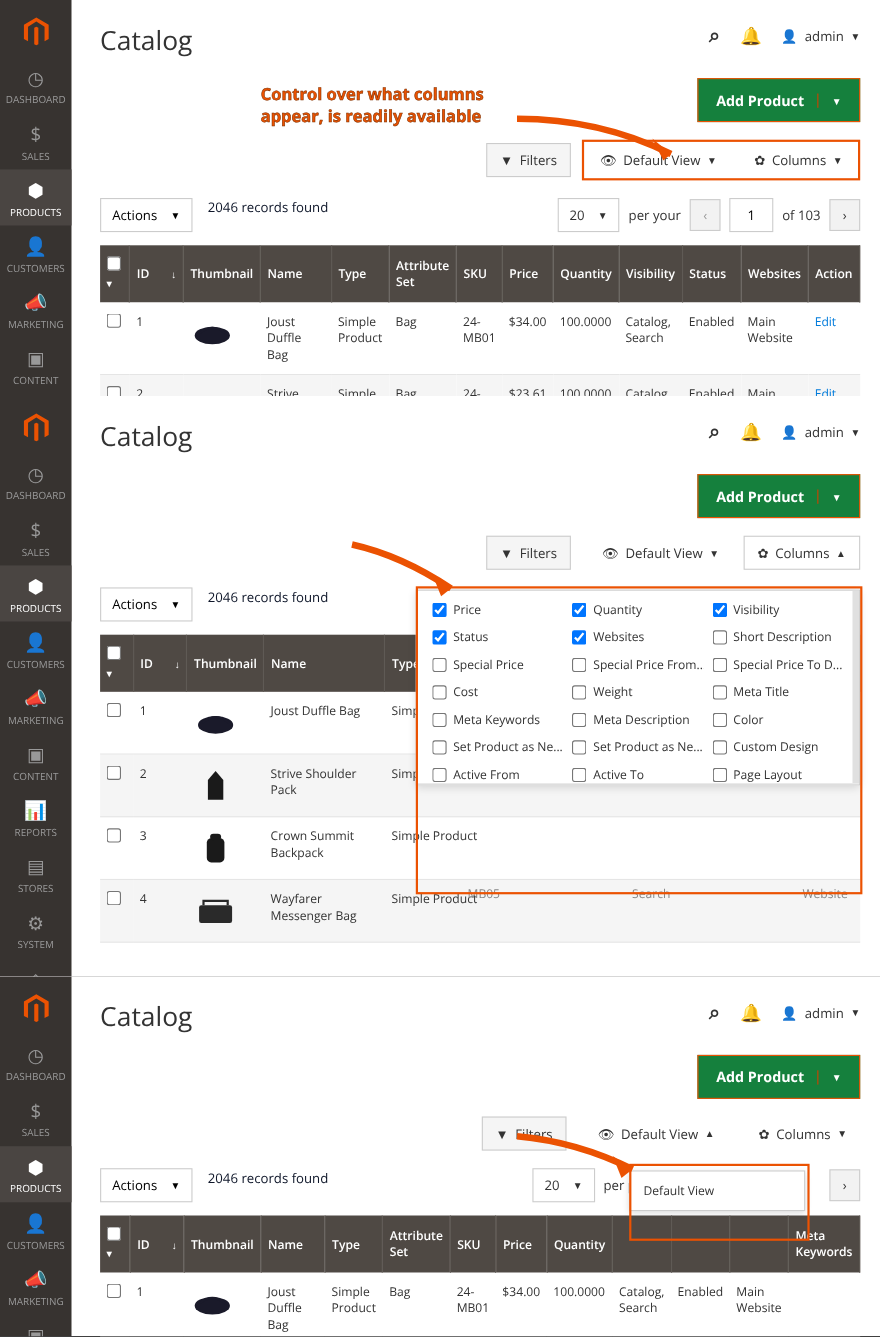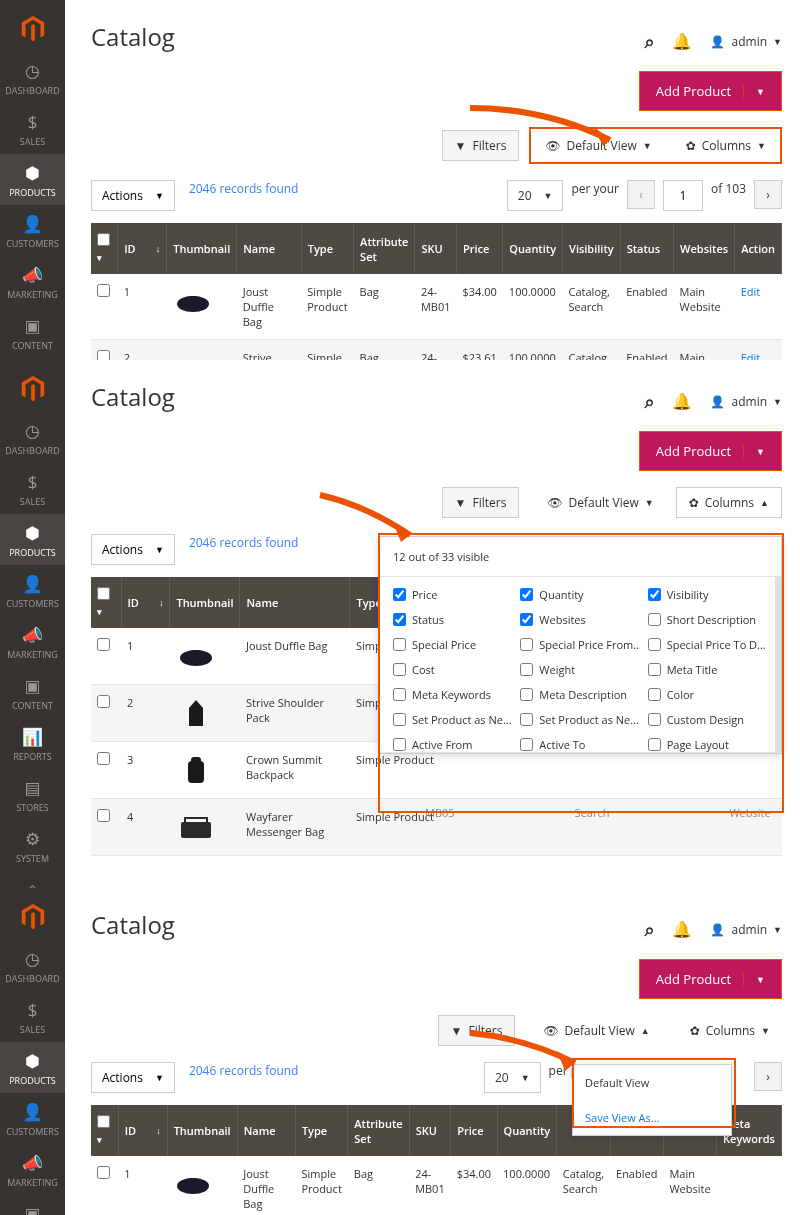--- a/index.html
+++ b/index.html
@@ -8,38 +8,38 @@
 .shot1{height:360px}
 .shot2{height:528px;margin-top:0}
 .shot3{height:327px}
 .sidebar{position:absolute;left:0;top:0;bottom:0;width:65px;background:#373330;display:flex;flex-direction:column;align-items:center}
 .logo{width:30px;height:30px;margin:14px 0 8px;position:relative}
 .logo svg{width:30px;height:30px}
 .navitem{width:100%;text-align:center;padding:7px 0 6px;cursor:pointer;color:#999;font-size:9px}
 .navitem.active{background:#4a4542;color:#fff}
 .navitem .ico{font-size:17px;display:block;margin-bottom:2px}
 .main{margin-left:65px;padding:0 18px 0 26px;position:relative;height:100%}
-.topbar{display:flex;align-items:flex-end;justify-content:space-between;padding:20px 0 10px}
+.topbar{display:flex;align-items:flex-start;justify-content:space-between;padding:20px 0 10px}
 h1{font-size:24px;font-weight:400;color:#333}
 .topright{display:flex;align-items:center;gap:18px;color:#333}
 .usr{display:flex;align-items:center;gap:6px;font-size:12px}
 .addbar{display:flex;justify-content:flex-end;padding:8px 0 16px}
-.addbtn{background:#be185d;color:#fff;font-size:13px;font-weight:400;padding:10px 16px;display:flex;align-items:center;border:1px solid #eb5202}
+.addbtn{background:#15803d;color:#fff;font-size:13px;font-weight:700;padding:10px 16px;display:flex;align-items:center;border:1px solid #eb5202}
 .addbtn .dd{border-left:1px solid #ce4100;padding:0 0 0 12px;margin-left:12px}
 .toolrow{display:flex;justify-content:flex-end;align-items:center;gap:0;margin-bottom:16px}
 .tbtn{border:1px solid #ccc;background:#fff;padding:6px 12px;font-size:12px;color:#333;display:flex;align-items:center;gap:6px;cursor:pointer}
 .tbtn.plain{border:none}
 .hlbox{border:2px solid #eb5202;padding:2px;display:flex;gap:10px}
 .annot{position:absolute;color:#eb5202;font-weight:700;font-size:15px;-webkit-text-stroke:0.5px #7a3000;z-index:100;line-height:1.3}
 .arrow{position:absolute;z-index:99}
 .pagerow{display:flex;align-items:center;justify-content:space-between;margin-bottom:12px}
 .actions-sel{display:flex;align-items:flex-start;gap:14px}
 .selbox{border:1px solid #ccc;padding:6px 10px;font-size:12px;display:flex;align-items:center;gap:12px;background:#fff}
-.found{font-size:12px;color:#3b82f6}
-.pgright{display:flex;gap:8px;font-size:12px;color:#333}
+.found{font-size:12px;color:#0f172a}
+.pgright{display:flex;align-items:center;gap:8px;font-size:12px;color:#333}
 .pginput{border:1px solid #ccc;padding:6px 8px;width:40px;text-align:center;font-size:12px}
 .pgbtn{border:1px solid #ccc;background:#f2f2f2;width:28px;height:29px;display:flex;align-items:center;justify-content:center;color:#999}
 table{width:100%;border-collapse:collapse;font-size:11px}
 thead{background:#4f4944;color:#fff}
 th{padding:10px 6px;text-align:left;font-weight:600;border-right:1px solid #5f5a55}
 td{padding:10px 6px;background:#fff;border-bottom:1px solid #e5e5e5;color:#333;vertical-align:top}
 tr.alt td{background:#f5f5f5}
 .thumb{width:40px;height:36px;display:flex;align-items:center;justify-content:center}
 .editlink{color:#007bdb;cursor:pointer}
 .cbx{width:13px;height:13px}
@@ -86,20 +86,21 @@
             <span class="caret">▼</span>
           </div>
       </div>
     </div>
     <div class="addbar">
       <div class="addbtn">
           <span>Add Product</span>
           <span class="dd caret">▼</span>
         </div>
     </div>
+    <div class="annot" style="left:172px;top:77px;width:230px">Control over what columns appear, is readily available</div>
     <svg class="arrow" style="left:400px;top:98px" width="170" height="60">
         <path d="M5 10 Q 80 10 145 42" stroke="#eb5202" stroke-width="6" fill="none"></path>
         <path d="M145 42 L128 28 L138 48 Z" fill="#eb5202"></path>
       </svg>
     <div class="toolrow">
       <div class="tbtn" style="background:#f5f5f5">
           <span>▼</span>
           <span>Filters</span>
         </div>
       <div style="width:10px"></div>
@@ -341,21 +342,20 @@
               </div>
             </td>
   <td>Wayfarer Messenger Bag</td>
   <td>Simple Product</td>
           </tr>
         </tbody>
     </table>
 
     <div class="hlframe" style="right:16px;top:173px;width:406px;height:280px"></div>
     <div class="colpanel">
-      <div class="colpanel-hdr">12 out of 33 visible</div>
       <div class="colgrid" id="colgrid">
           <label class="colchk">
             <input type="checkbox" class="cbx" checked="" style="">
             <span>Price</span>
           </label>
           <label class="colchk">
             <input type="checkbox" class="cbx" checked="" style="">
             <span>Quantity</span>
           </label>
           <label class="colchk">
@@ -562,16 +562,15 @@
           <td>Enabled</td>
           <td>Main Website</td>
           <td></td>
         </tr>
       </tbody>
     </table>
 
     <div class="hlframe" style="right:64px;top:170px;width:164px;height:70px"></div>
     <div class="viewpanel">
       <div>Default View</div>
-      <div class="sv">Save View As...</div>
     </div>
   </div>
 </div>
 
 </body></html>

